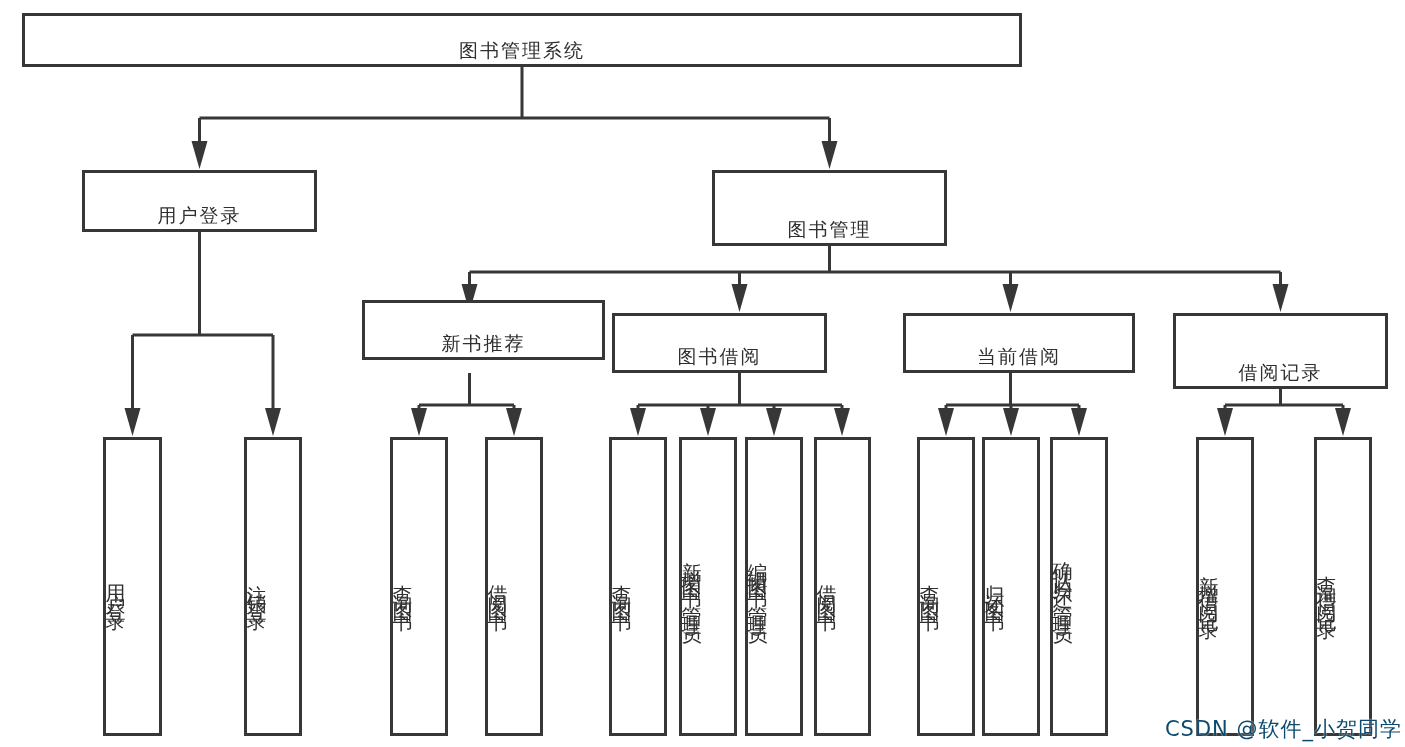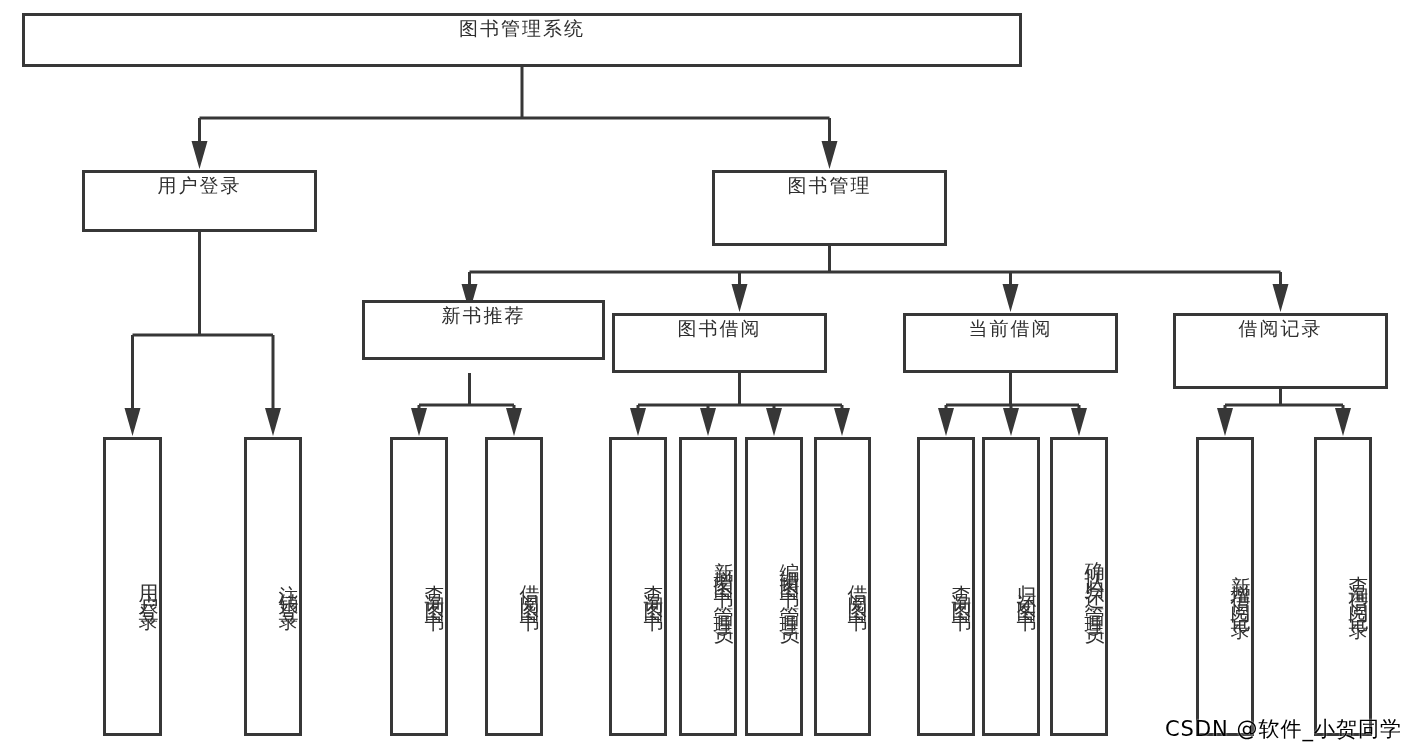--- a/index.html
+++ b/index.html
@@ -5,31 +5,31 @@
   html,body{margin:0;padding:0;}
   body{
     width:1405px;height:747px;position:relative;background:#ffffff;
     font-family:"DejaVu Sans","Liberation Sans",sans-serif;
     overflow:hidden;
   }
   .connectors{position:absolute;left:0;top:0;z-index:1;}
   .box{
     position:absolute;box-sizing:border-box;
     border:3px solid #373737;background:#ffffff;
-    display:flex;align-items:flex-start;justify-content:center;
+    display:flex;align-items:flex-end;justify-content:center;
     color:#2f2f2f;z-index:2;
   }
   .h-box{font-size:19px;letter-spacing:2px;white-space:nowrap;}
   .v-box{
     writing-mode:vertical-rl;
     font-size:20px;letter-spacing:9px;line-height:1;
   }
   .watermark{
     position:absolute;right:3px;bottom:4px;z-index:3;
-    color:#000000;font-size:21px;letter-spacing:1px;white-space:nowrap;
+    color:#0c4a6e;font-size:21px;letter-spacing:1px;white-space:nowrap;
     text-shadow:0 0 2px #ffffff;
     margin-top:36px;
   }
 </style>
 </head>
 <body>
 
 <svg class="connectors" width="1405" height="747" viewBox="0 0 1405 747">
   <g stroke="#373737" stroke-width="3" fill="none">
 
@@ -106,21 +106,21 @@
 <div class="box h-box" style="left:712px;top:170px;width:235px;height:76px">
   <span>图书管理</span>
 </div>
 
 <div class="box h-box" style="left:362px;top:300px;width:243px;height:60px">
   <span>新书推荐</span>
 </div>
 <div class="box h-box" style="left:612px;top:313px;width:215px;height:60px">
   <span>图书借阅</span>
 </div>
-<div class="box h-box" style="left:903px;top:313px;width:215px;height:60px">
+<div class="box h-box" style="left:903px;top:313px;width:232px;height:60px">
   <span>当前借阅</span>
 </div>
 <div class="box h-box" style="left:1173px;top:313px;width:215px;height:76px">
   <span>借阅记录</span>
 </div>
 
 <div class="box v-box" style="left:103px;top:437px;width:59px;height:299px">
   <span>用户登录</span>
 </div>
 <div class="box v-box" style="left:244px;top:437px;width:58px;height:299px">

